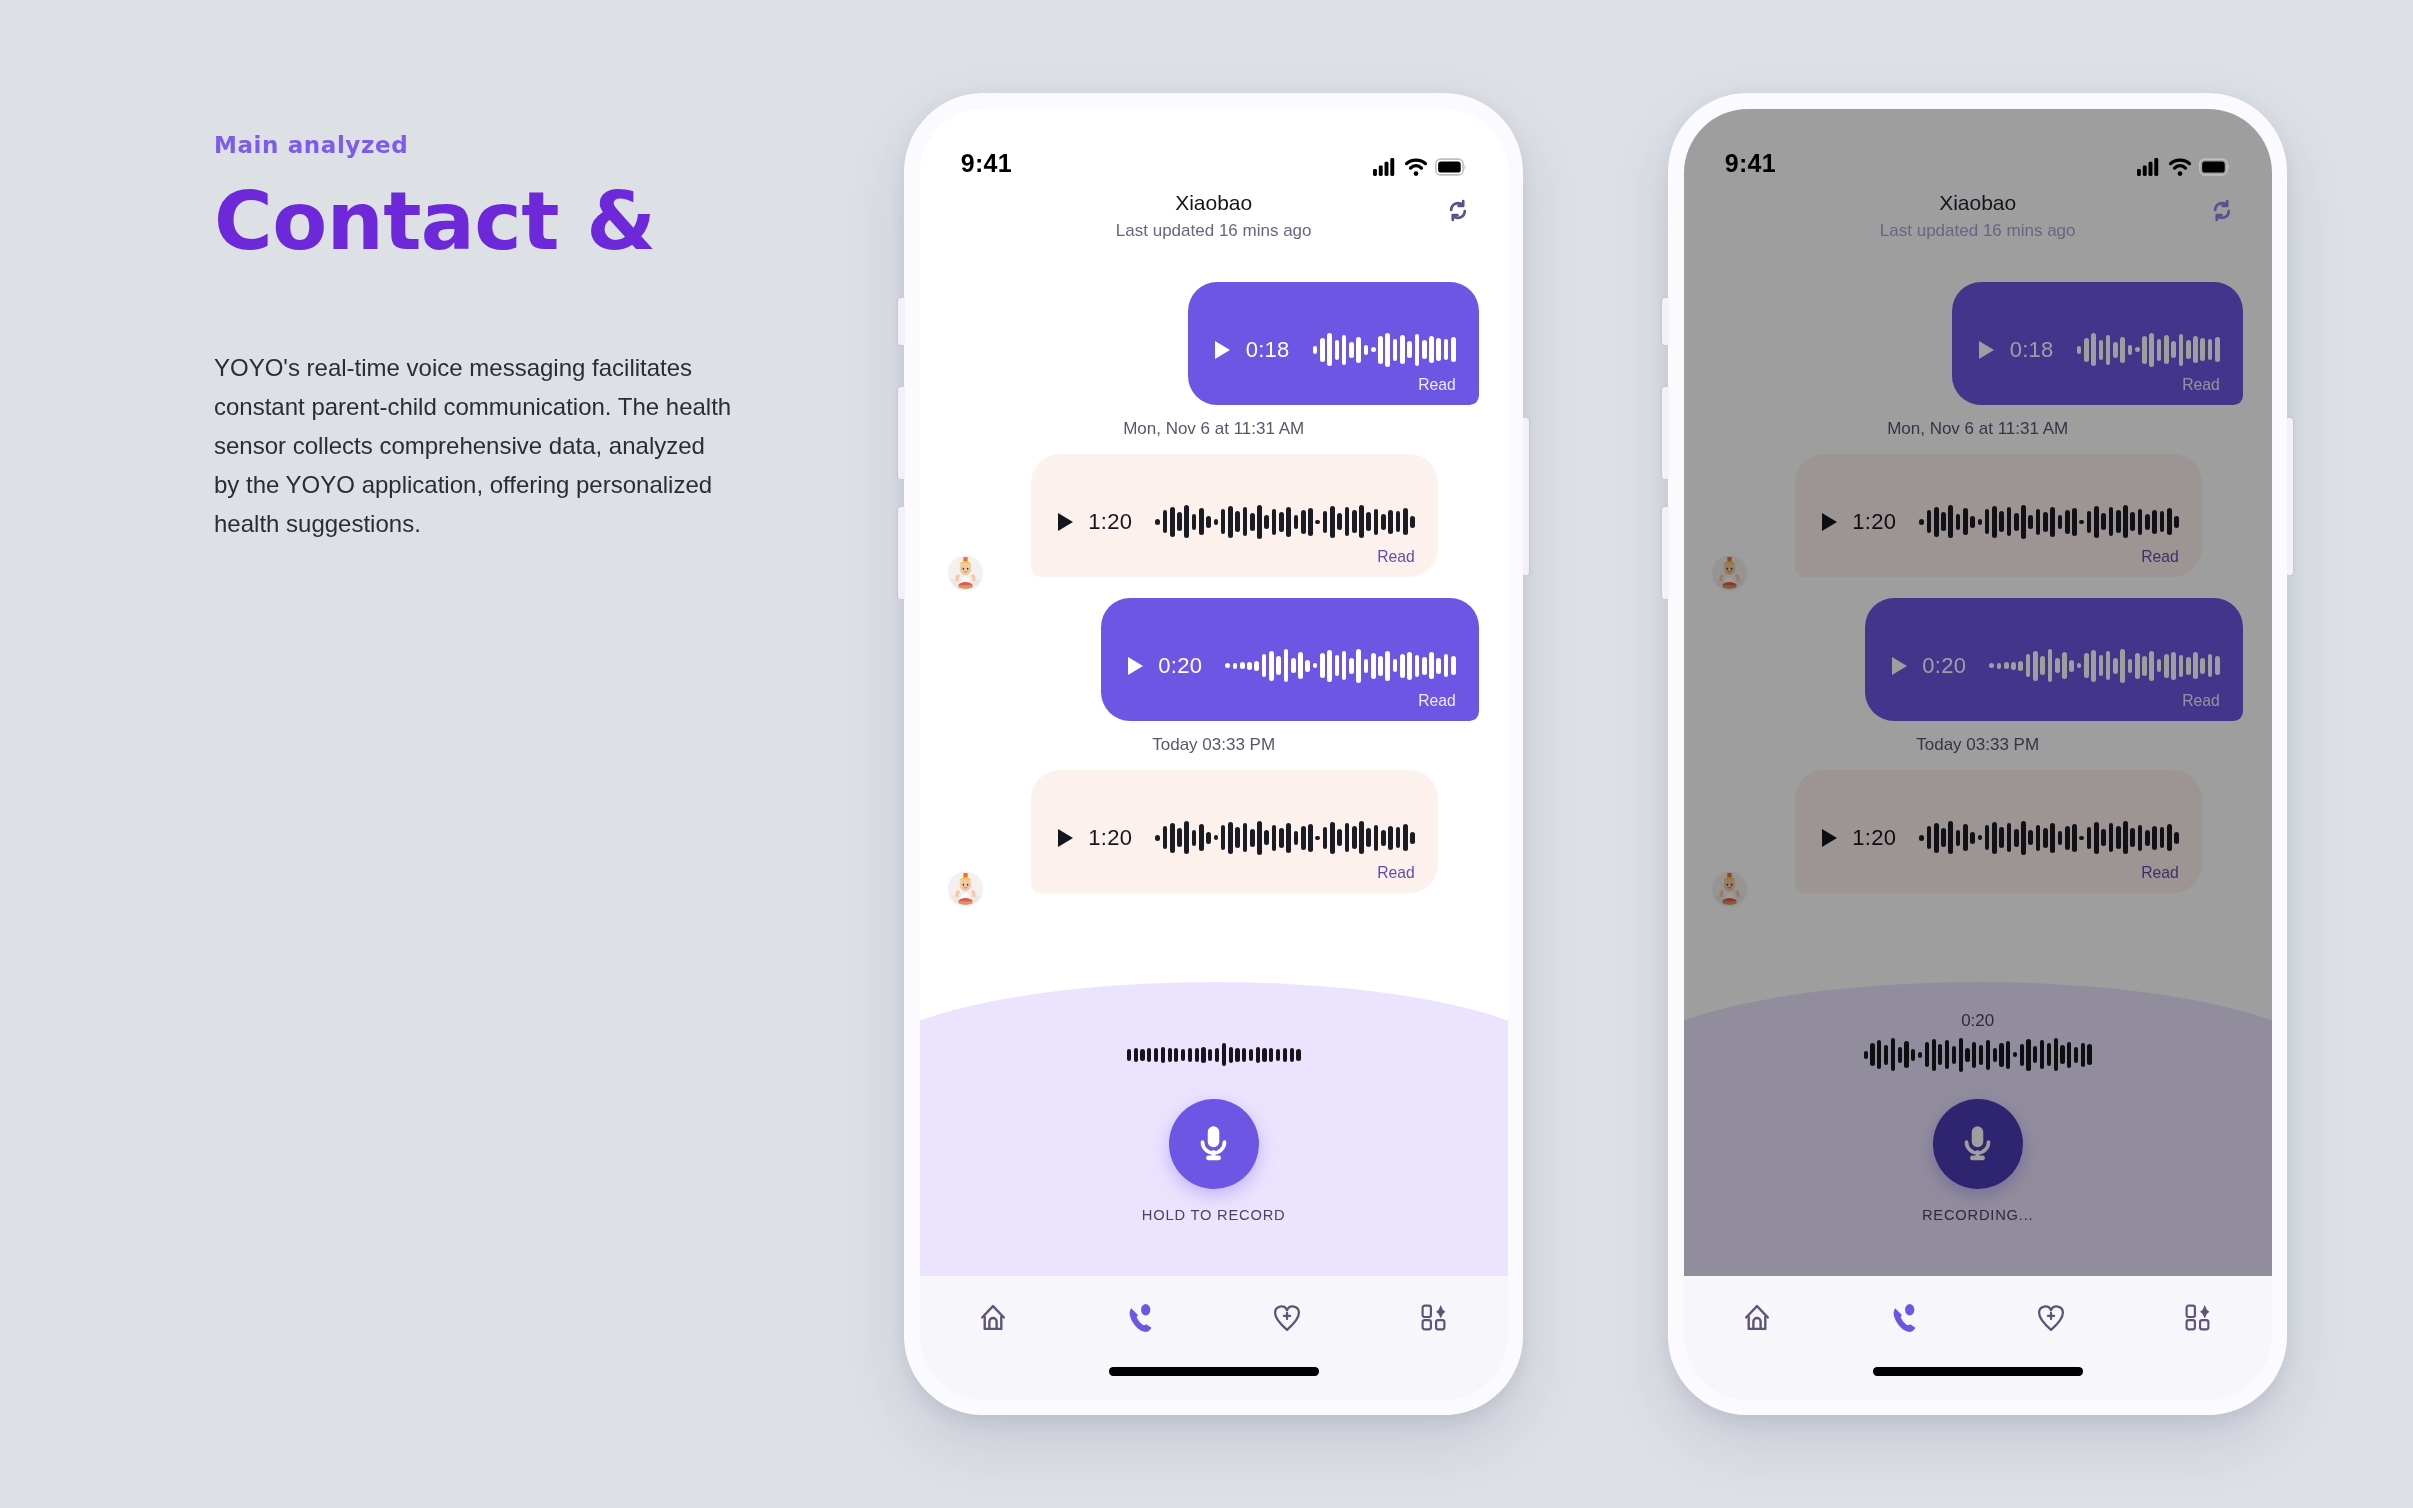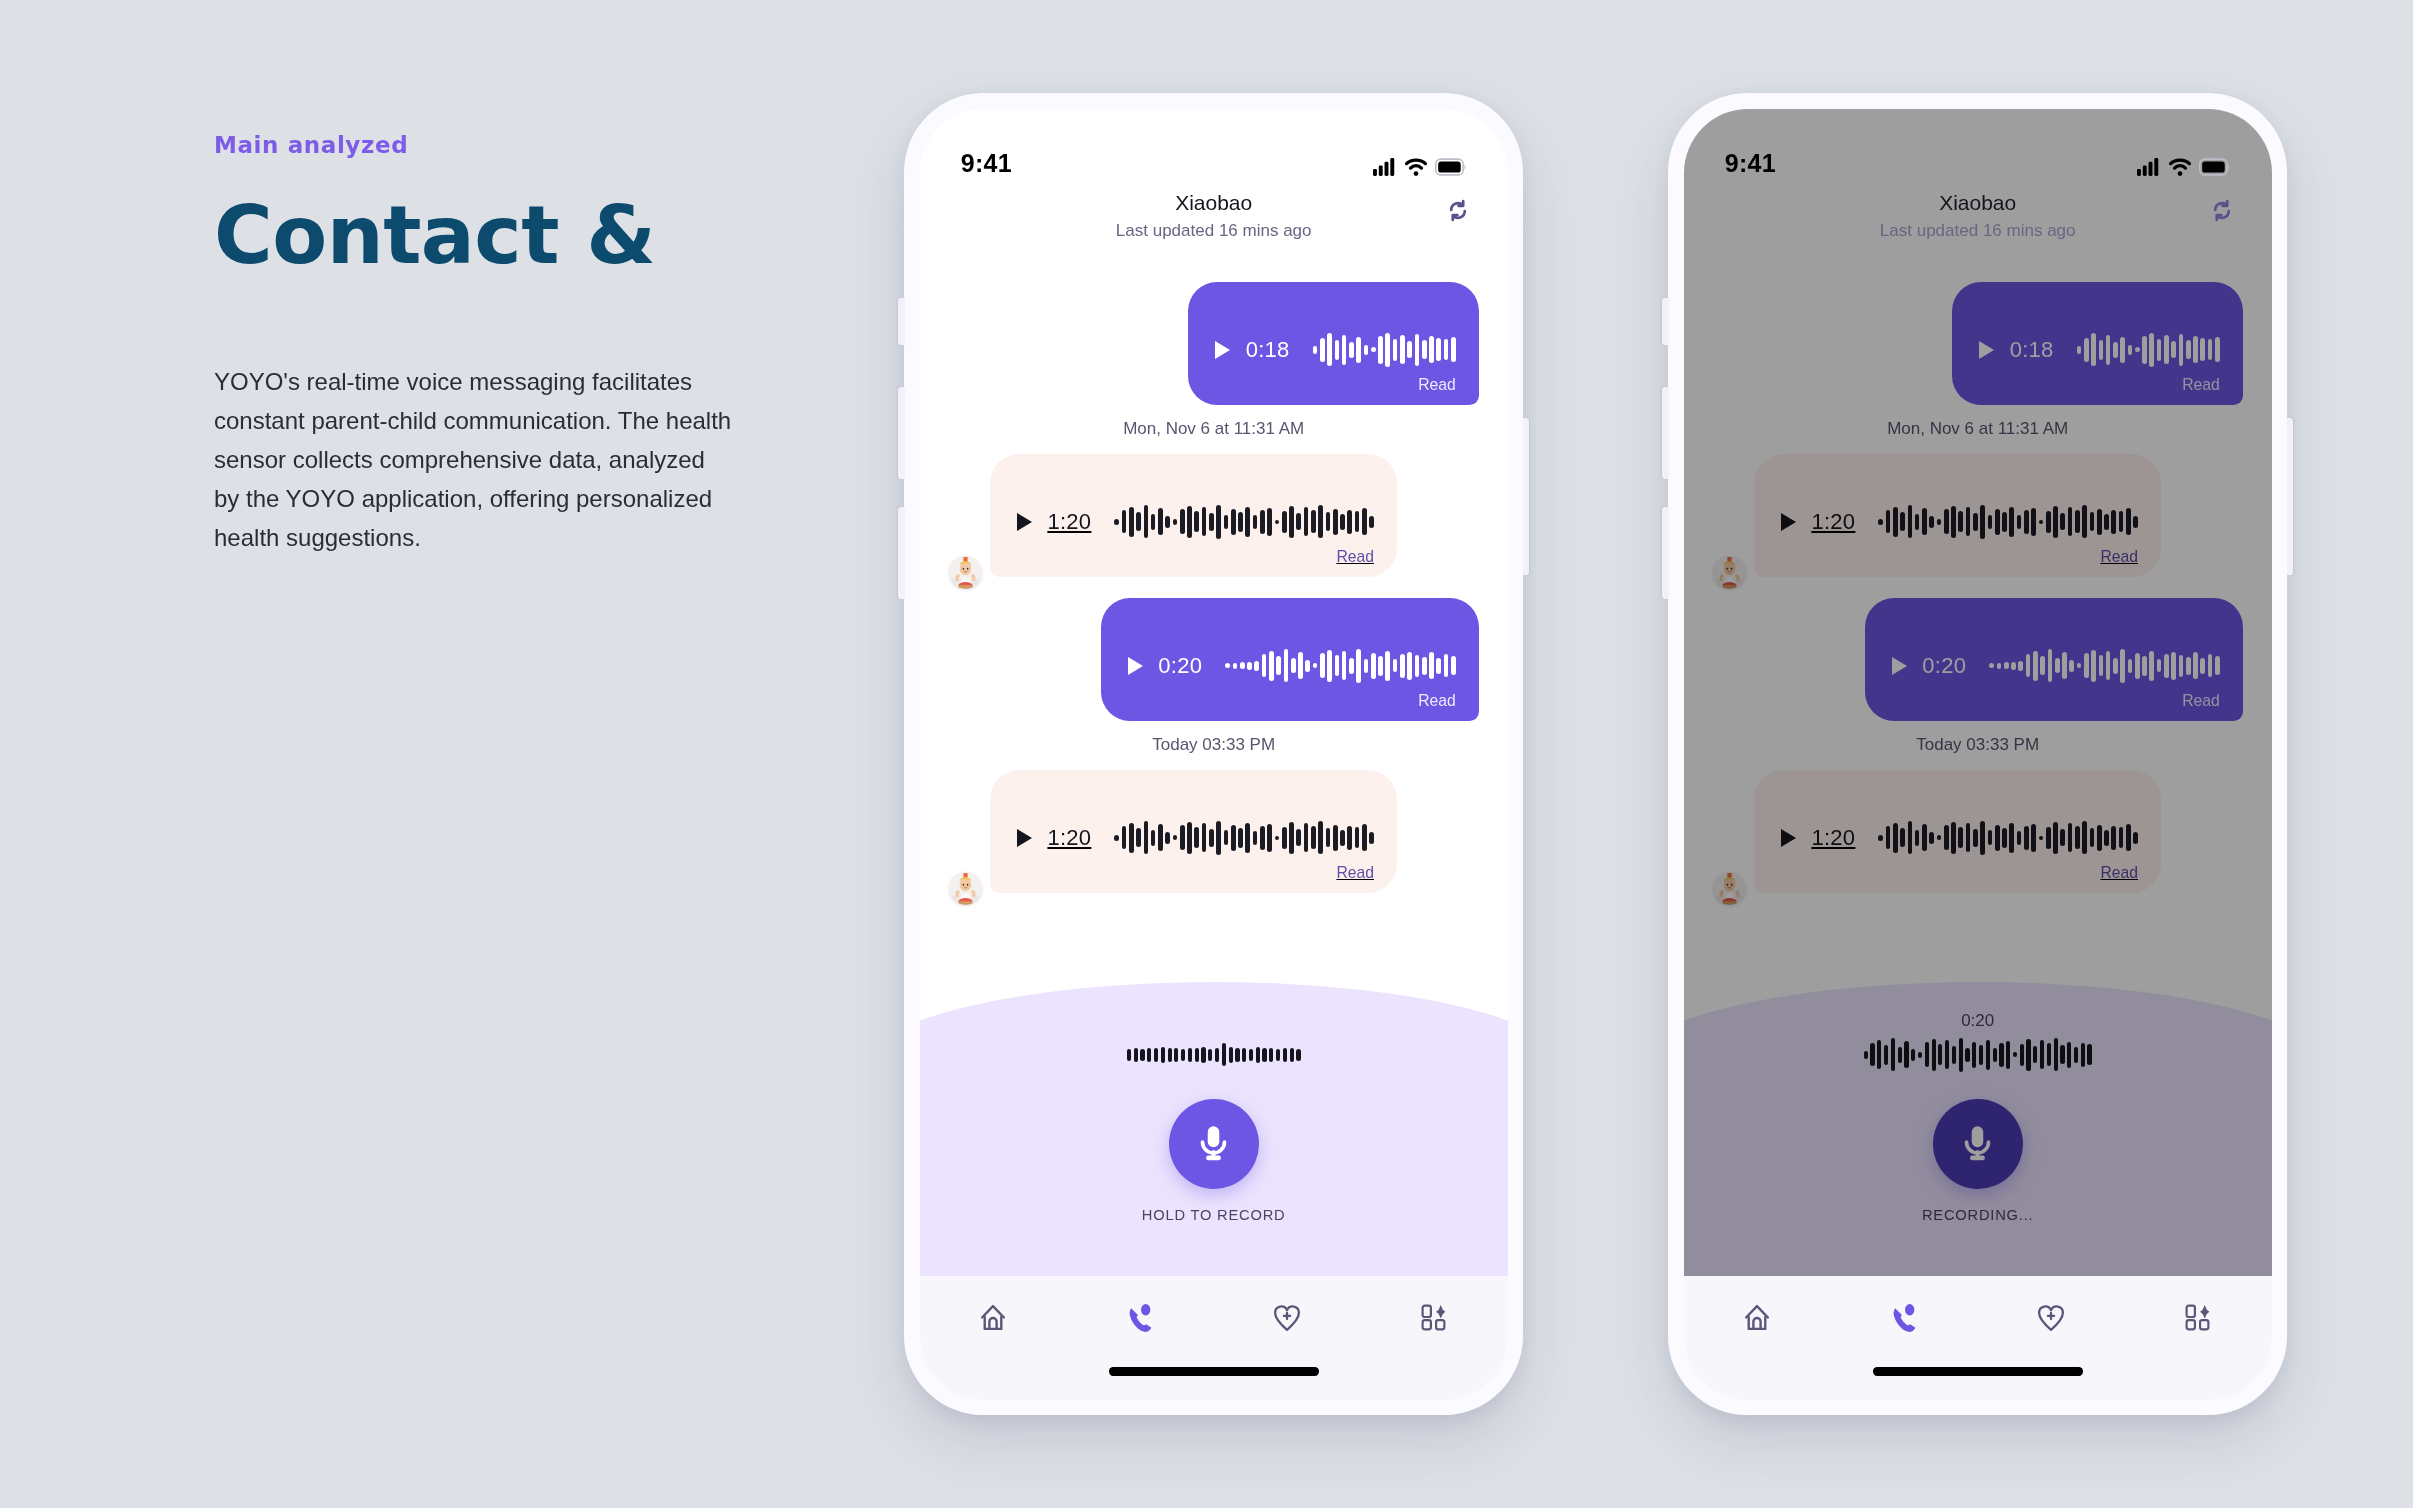--- a/index.html
+++ b/index.html
@@ -17,27 +17,27 @@
     width: 577px;
   }
   .eyebrow {
     font-family: "DejaVu Sans", sans-serif;
     font-size: 23px;
     font-weight: 600;
     letter-spacing: 0.6px;
     color: #7c5ce8;
   }
   .headline {
-    margin-top: 31px;
+    margin-top: 17px;
     font-family: "DejaVu Sans", sans-serif;
     font-size: 80px;
     font-weight: 700;
     line-height: 1.18;
     letter-spacing: -0.5px;
-    color: #0c4a6e;
+    color: #6d28d9;
   }
   .body-copy {
     margin-top: 80px;
     font-family: "Liberation Sans", sans-serif;
     font-size: 24px;
     line-height: 1.62;
     color: #2c2c35;
     width: 519px;
   }
 
@@ -122,21 +122,21 @@
   
   .messages {
     flex: 1 1 auto;
     position: relative;
     padding: 15.7px 29px 0 29px;
     overflow: hidden;
     z-index: 4;
   }
   .msg-row { display: flex; position: relative; }
   .msg-row.out { justify-content: flex-end; }
-  .msg-row.in  { justify-content: flex-start; padding-left: 41px; text-decoration: underline; }
+  .msg-row.in  { justify-content: center; padding-left: 41px; }
 
   .bubble {
     border-radius: 29px;
     padding: 18px 23px 11.5px 27px;
     min-width: 273px;
     position: relative;
   }
   .bubble.out {
     background: #6d56e3;
     border-bottom-right-radius: 9.4px;

